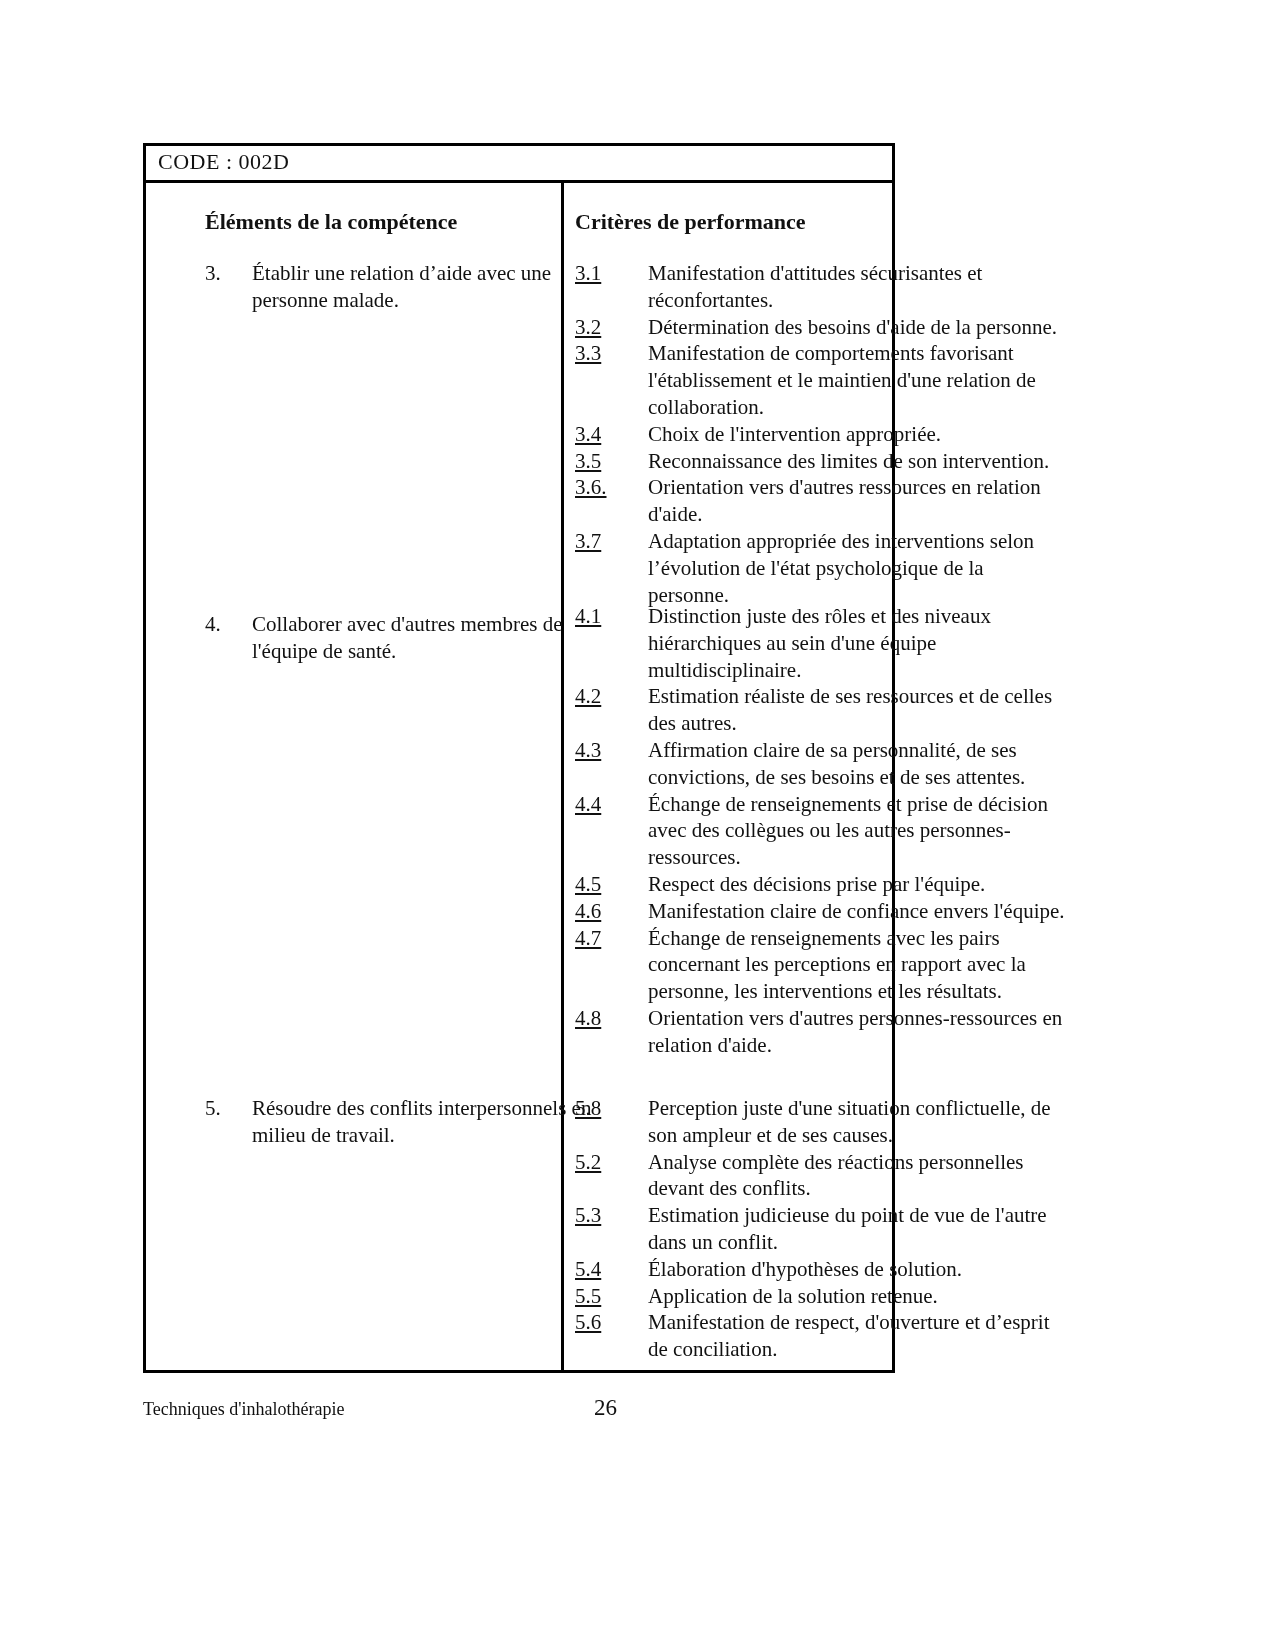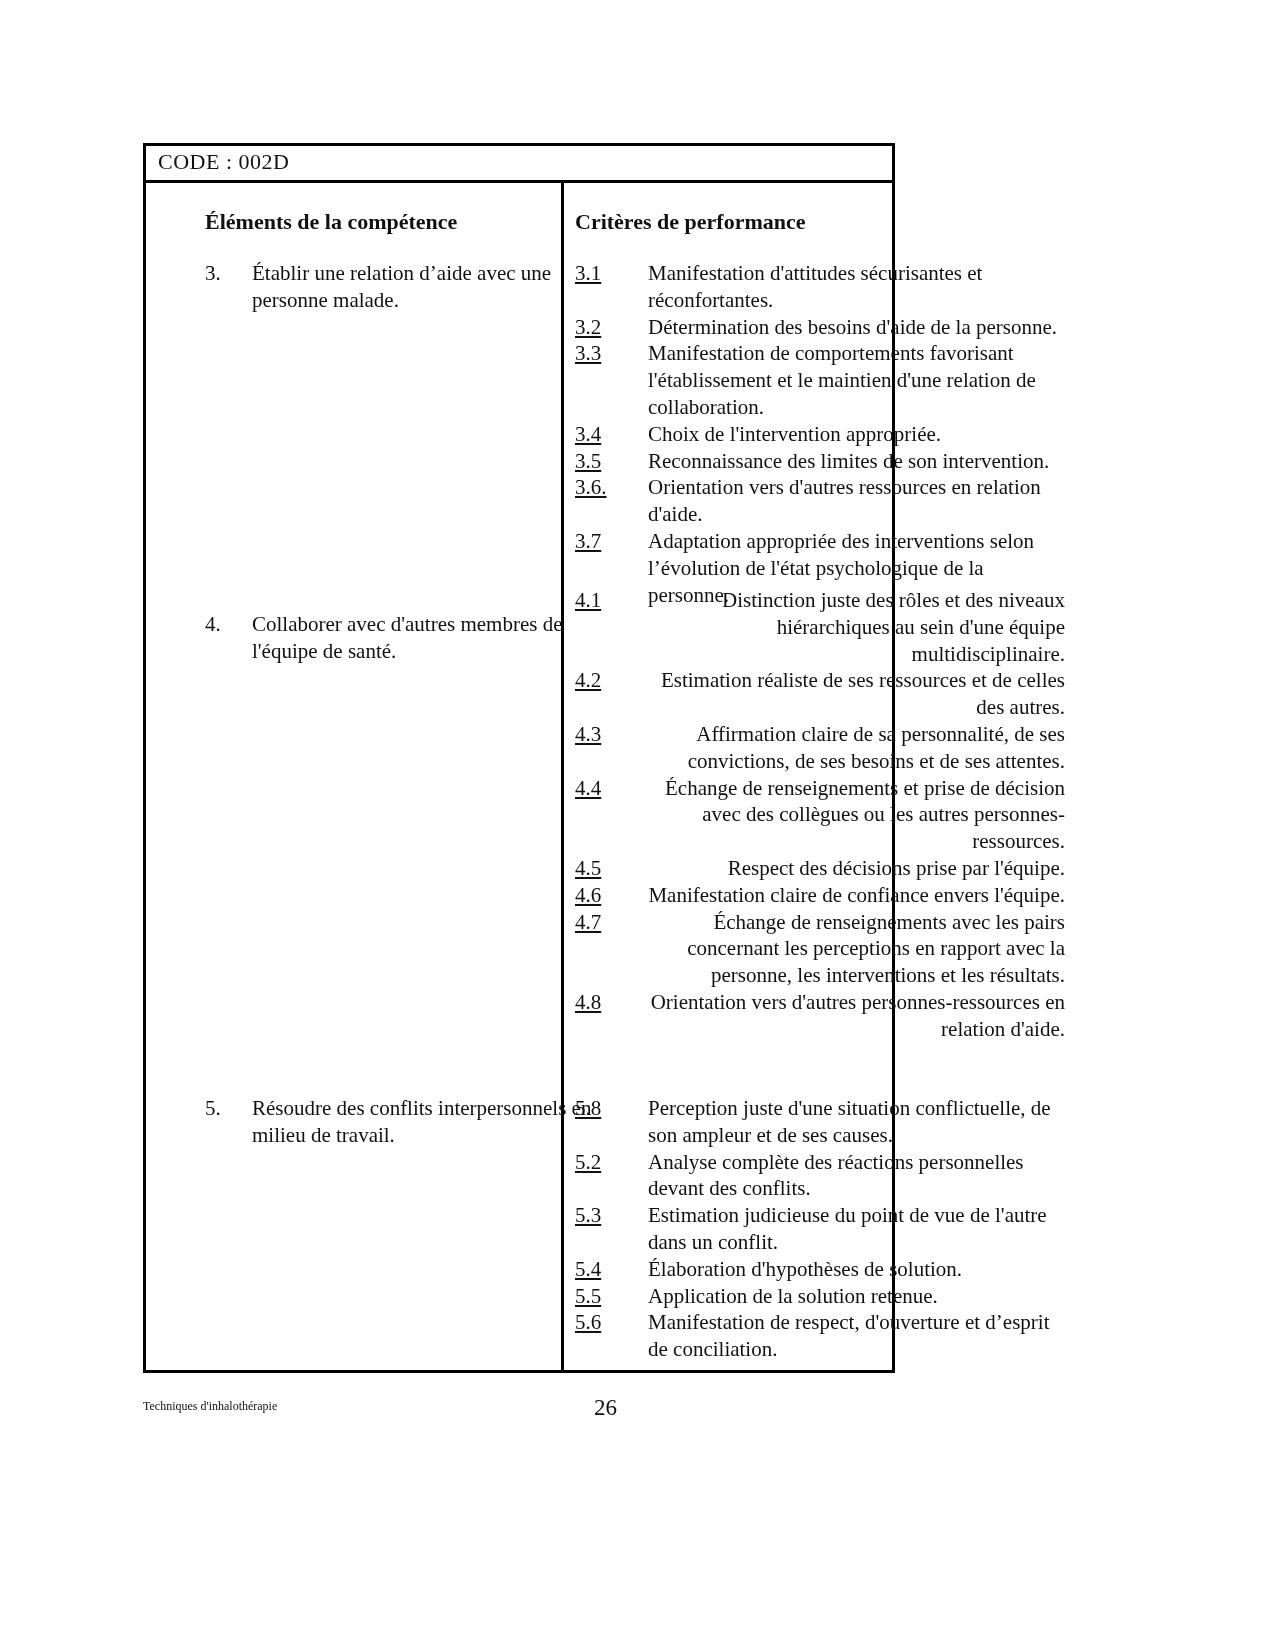--- a/index.html
+++ b/index.html
@@ -25,21 +25,21 @@
   .col-left .col-heading { left: 11px; }
   .col-right .col-heading { left: 11px; text-align: right; }
   .text { font-size: 21px; line-height: 26.8px; }
   .elem { position: absolute; left: 11px; width: 390px; }
   .elem .num { position: absolute; left: 0; top: 0; }
   .elem .lbl { display: block; margin-left: 47px; }
   .crit-group { position: absolute; left: 11px; width: 490px; }
   .crit { position: relative; }
   .crit .num { position: absolute; left: 0; top: 0; text-decoration: underline; }
   .crit .lbl { display: block; margin-left: 73px; }
-  .footer-left { position: absolute; left: 143px; top: 1399px; font-size: 12px; }
+  .footer-left { position: absolute; left: 143px; top: 1399px; font-size: 18px; }
   .footer-page { position: absolute; left: 594px; top: 1395px; font-size: 23px; }
 </style>
 </head>
 <body>
 
 <div class="page-table">
   <div class="code-row">CODE : 002D</div>
   <div class="col-divider"></div>
 
   <div class="col col-left">
@@ -86,21 +86,21 @@
       <div class="crit">
           <span class="num">3.6.</span>
           <span class="lbl">Orientation vers d'autres ressources en relation d'aide.</span>
         </div>
       <div class="crit">
           <span class="num">3.7</span>
           <span class="lbl">Adaptation appropriée des interventions selon l’évolution de l'état psychologique de la personne.</span>
         </div>
     </div>
 
-    <div class="crit-group text" style="top:404px;text-align:right;">
+    <div class="crit-group text" style="top:420px;">
       <div class="crit">
           <span class="num">4.1</span>
           <span class="lbl">Distinction juste des rôles et des niveaux hiérarchiques au sein d'une équipe multidisciplinaire.</span>
         </div>
       <div class="crit">
           <span class="num">4.2</span>
           <span class="lbl">Estimation réaliste de ses ressources et de celles des autres.</span>
         </div>
       <div class="crit">
           <span class="num">4.3</span>

